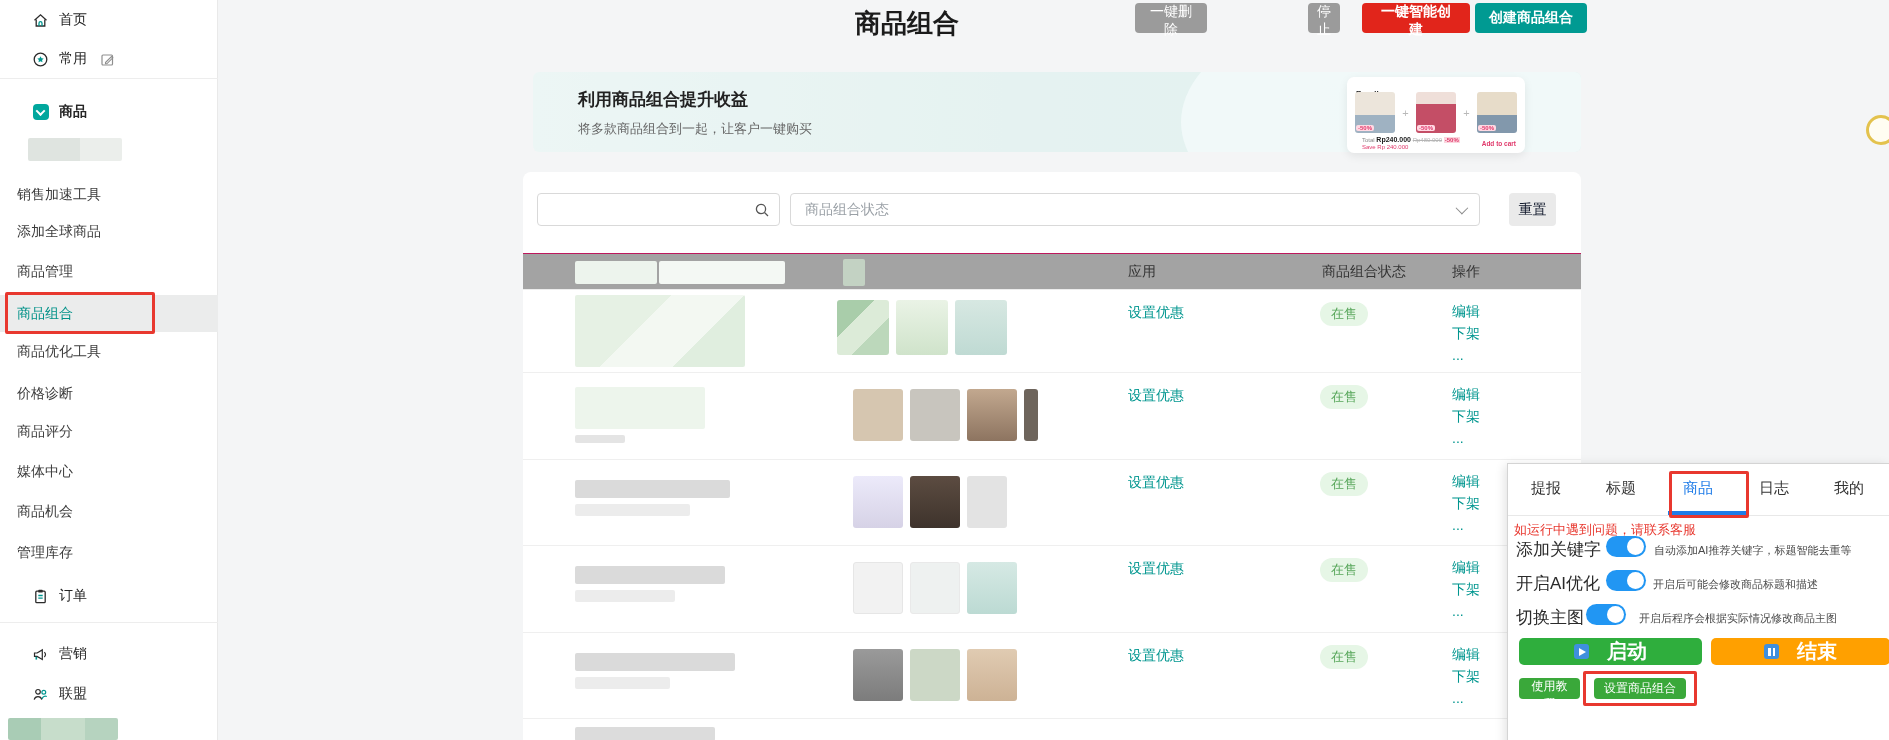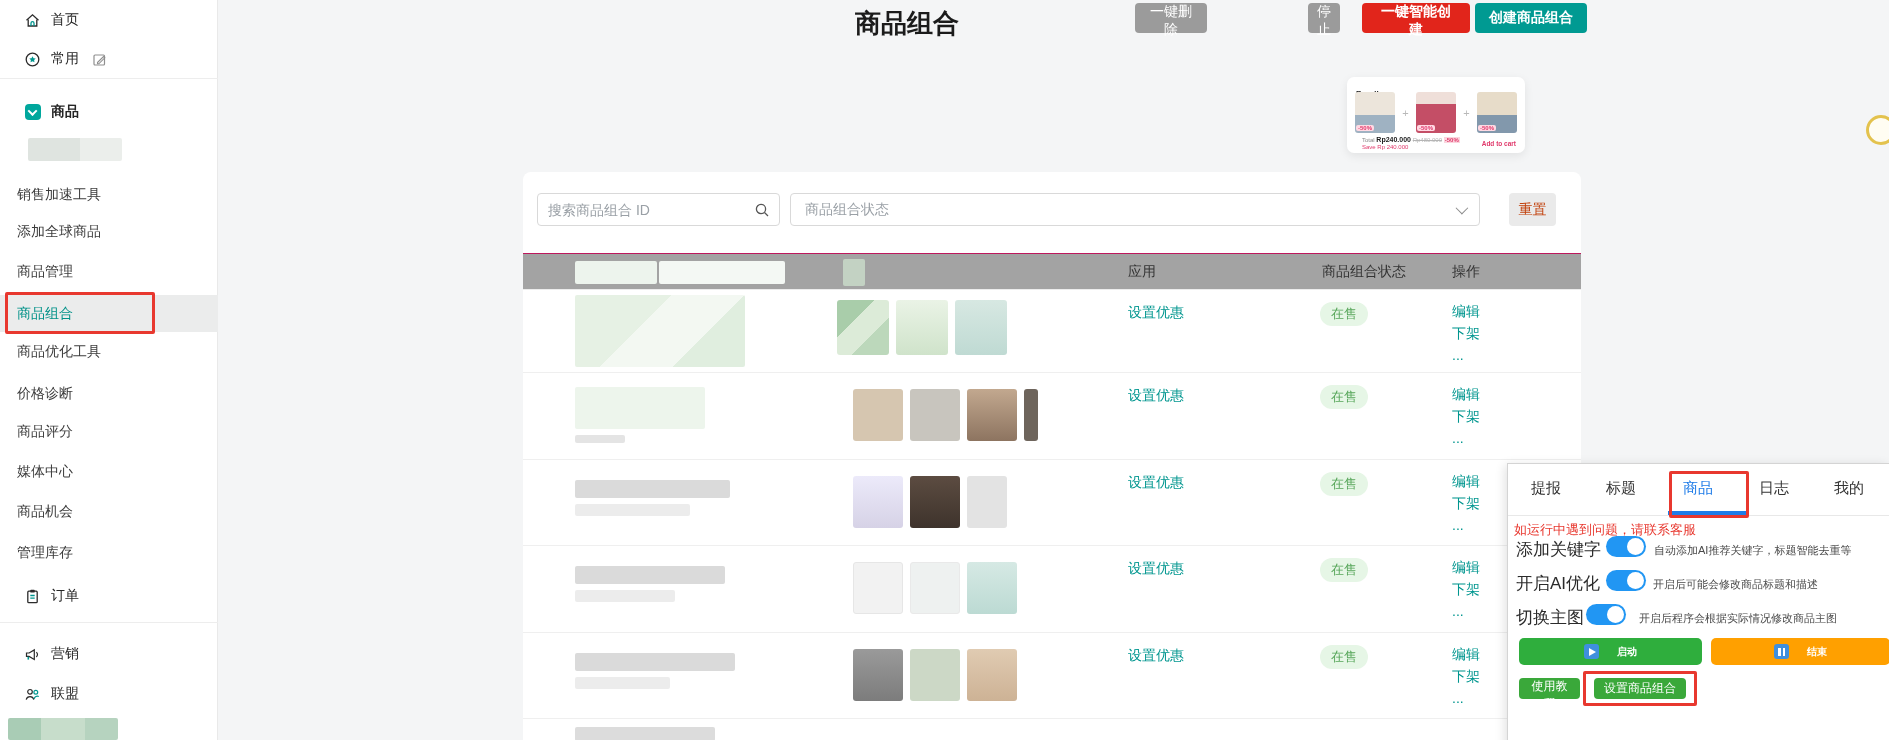--- a/index.html
+++ b/index.html
@@ -2,21 +2,21 @@
 <html style="--teal: #009a92; --teal-link: #00968f; --red-button: #e1251b; --gray-button: #9b9b9b; --badge-green-bg: #e6f6e6; --badge-green-text: #57a65a; --tab-blue: #1f7ce8; --toggle-blue: #2196f3; --green-button: #2fae3d; --orange-button: #ffa000; --small-green-button: #3aa83a; --annotation-red: #e8382f;"><head>
 <meta charset="utf-8">
 <style>
   * { margin:0; padding:0; box-sizing:border-box; }
   html,body { width:1889px; height:740px; }
   body { font-family:"Liberation Sans","DejaVu Sans",sans-serif; background:#f4f5f6; }
   .screen { position:relative; width:1889px; height:740px; overflow:hidden; background:#f4f5f6; }
 
   
   .sidebar { position:absolute; left:0; top:0; width:218px; height:740px; background:#fff; border-right:1px solid #e9e9e9; z-index:5; }
-  .side-item { position:absolute; left:0; width:218px; height:24px; display:flex; align-items:center; gap:10px; padding-left:24px; font-size:14px; color:#252525; cursor:pointer; }
+  .side-item { position:absolute; left:0; width:218px; height:24px; display:flex; align-items:center; gap:10px; padding-left:32px; font-size:14px; color:#252525; cursor:pointer; }
   .side-item .slabel { white-space:nowrap; }
   .side-sub { position:absolute; left:0; width:218px; height:24px; display:flex; align-items:center; padding-left:17px; font-size:14px; color:#3c3c3c; cursor:pointer; }
   .side-sub.active { color:#009188; }
   .active-bg { position:absolute; left:0; top:295px; width:218px; height:37px; background:#ebecec; }
   .sdivider { position:absolute; left:0; width:218px; border-top:1px solid #ededed; }
   .redact { position:absolute; border-radius:2px; }
   .anno { position:absolute; border:3px solid #e8382f; border-radius:2px; pointer-events:none; z-index:40; }
   .sicon { width:17px; height:17px; display:inline-flex; align-items:center; justify-content:center; flex:0 0 auto; }
   .prod-badge { width:16px; height:16px; background:#00a79d; border-radius:4px; display:inline-flex; align-items:center; justify-content:center; }
   .prod-badge i { width:7px; height:7px; border-right:2px solid #fff; border-bottom:2px solid #fff; transform:rotate(45deg) translate(-1px,-1px); }
@@ -51,21 +51,21 @@
 
   
   .card { position:absolute; left:523px; top:172px; width:1058px; height:568px; background:#fff; border-radius:8px 8px 0 0; }
   .search-box { position:absolute; left:14px; top:21px; width:243px; height:33px; border:1px solid #d9d9d9; border-radius:4px; background:#fff; }
   .search-box input { position:absolute; left:10px; top:0; width:200px; height:31px; border:none; outline:none; font-size:14px; color:#333; font-family:inherit; background:transparent; }
   .search-box input::placeholder { color:#9aa0a6; }
   .search-ic { position:absolute; right:9px; top:8px; }
   .select-box { position:absolute; left:267px; top:21px; width:690px; height:33px; border:1px solid #d9d9d9; border-radius:4px; background:#fff; display:flex; align-items:center; padding:0 14px; cursor:pointer; }
   .select-box .ph { font-size:14px; color:#9aa0a6; flex:1; }
   .chev { width:9px; height:9px; border-right:1.5px solid #8a8a8a; border-bottom:1.5px solid #8a8a8a; transform:rotate(45deg) translateY(-2px); }
-  .reset-btn { position:absolute; left:986px; top:21px; width:47px; height:33px; background:#eaeaea; border:none; border-radius:4px; font-size:14px; color:#c2410c; font-family:inherit; cursor:pointer; }
+  .reset-btn { position:absolute; left:986px; top:21px; width:47px; height:33px; background:#eaeaea; border:none; border-radius:4px; font-size:14px; color:#0f172a; font-family:inherit; cursor:pointer; }
 
   .thead { position:absolute; left:0; top:81px; width:1058px; height:37px; background:#a3a3a3; border-top:1px solid #be185d; border-bottom:1px solid #ececec; font-size:14px; color:#333; }
   .th { position:absolute; top:9px; }
   .trow { position:absolute; left:0; width:1058px; border-bottom:1px solid #efefef; overflow:hidden; }
   .thumbs { position:absolute; display:flex; gap:7px; }
   .thumb { border-radius:3px; }
   .app-link { position:absolute; left:605px; top:14px; font-size:14px; color:#00968f; cursor:pointer; }
   .status-badge { position:absolute; left:797px; top:12px; background:#e6f6e6; color:#57a65a; font-size:13px; padding:3px 11px; border-radius:13px; }
   .acts { position:absolute; left:929px; top:10px; display:flex; flex-direction:column; line-height:22px; font-size:14px; color:#00968f; }
   .acts span { cursor:pointer; }
@@ -74,21 +74,21 @@
   .panel { position:absolute; left:1507px; top:463px; width:382px; height:352px; background:#fff; border:1px solid #d4d4d4; border-right:none; box-shadow:-2px 2px 10px rgba(0,0,0,.12); z-index:30; }
   .ptab { position:absolute; top:15px; font-size:15px; color:#333; cursor:pointer; }
   .ptab.active { color:#1f7ce8; }
   .ptab-line { position:absolute; left:0; top:51px; width:382px; border-top:1px solid #e8e8e8; }
   .ptab-underline { position:absolute; left:160px; top:47px; width:78px; height:4px; background:#1f7ce8; }
   .pwarn { position:absolute; left:6px; top:57px; font-size:13px; color:#e8382f; }
   .prow-label { position:absolute; font-size:17px; color:#2b2b2b; }
   .toggle { position:absolute; width:40px; height:21px; background:#2196f3; border-radius:11px; cursor:pointer; }
   .toggle .knob { position:absolute; right:2px; top:2px; width:17px; height:17px; background:#fff; border-radius:50%; }
   .prow-desc { position:absolute; font-size:11px; color:#4a4a4a; white-space:nowrap; }
-  .pbtn-big { position:absolute; top:174px; height:27px; border:none; border-radius:5px; color:#fff; font-size:10px; font-weight:700; font-family:inherit; cursor:pointer; display:flex; align-items:center; justify-content:center; gap:18px; }
+  .pbtn-big { position:absolute; top:174px; height:27px; border:none; border-radius:5px; color:#fff; font-size:20px; font-weight:700; font-family:inherit; cursor:pointer; display:flex; align-items:center; justify-content:center; gap:18px; }
   .pbtn-start { left:11px; width:183px; background:#2fae3d; }
   .pbtn-end { left:203px; width:179px; background:#ffa000; }
   .mini-ic { width:15px; height:15px; border-radius:3px; background:#3f8fdd; display:inline-flex; align-items:center; justify-content:center; }
   .play-tri { width:0; height:0; border-left:7px solid #fff; border-top:4.5px solid transparent; border-bottom:4.5px solid transparent; margin-left:2px; }
   .pause-bars { display:flex; gap:2px; }
   .pause-bars i { width:2.5px; height:8px; background:#fff; }
   .pbtn-small { position:absolute; top:214px; height:21px; border:none; border-radius:4px; background:#3aa83a; color:#fff; font-size:12px; font-family:inherit; cursor:pointer; padding:0 8px; }
 
   .float-circle { position:absolute; left:1866px; top:115px; width:30px; height:30px; border-radius:50%; border:3px solid #e3c24d; background:#fffdf2; z-index:20; cursor:pointer; }
 </style>
@@ -211,20 +211,26 @@
 
     <div class="anno" style="left:5px;top:292px;width:150px;height:42px"></div>
   </aside>
 
   <h1 class="page-title">商品组合</h1>
   <button class="btn btn-gray" style="left:1135px;width:72px">一键删除</button>
   <button class="btn btn-gray" style="left:1308px;width:32px;padding:0 7px">停止</button>
   <button class="btn btn-red" style="left:1362px;width:108px">一键智能创建</button>
   <button class="btn btn-teal" style="left:1475px;width:112px">创建商品组合</button>
 
+  <section class="banner">
+    <div class="deco1"></div>
+    <div class="deco2"></div>
+    <div class="banner-title">利用商品组合提升收益</div>
+    <div class="banner-sub">将多款商品组合到一起，让客户一键购买</div>
+  </section>
 
   <div class="bundle-card">
     <div class="bundle-label">Bundle</div>
     <div class="bthumbs">
       <div class="bthumb" style="background:linear-gradient(180deg,#ece5db 0 55%,#9fb2c2 55%)">
         <span class="bbadge">-50%</span>
       </div>
       <div class="bplus">+</div>
       <div class="bthumb" style="background:linear-gradient(180deg,#efdfd9 0 30%,#c44e66 30%)">
         <span class="bbadge">-50%</span>
@@ -240,21 +246,20 @@
       <s>Rp480.000</s>
       <span class="bdisc">-50%</span>
     </div>
     <div class="bsave">Save Rp 240.000</div>
     <div class="bcart">Add to cart</div>
   </div>
 
   <section class="card">
 
     <div class="search-box">
-      <input type="text" placeholder="搜索商品组合 ID" style="">
       <span class="search-ic">
         <svg width="16" height="16" viewBox="0 0 16 16" fill="none">
             <circle cx="7" cy="7" r="4.6" stroke="#555" stroke-width="1.3"></circle>
             <path d="M10.5 10.5 L14 14" stroke="#555" stroke-width="1.3"></path>
           </svg>
       </span>
     </div>
 
     <div class="select-box">
       <span class="ph">商品组合状态</span>

